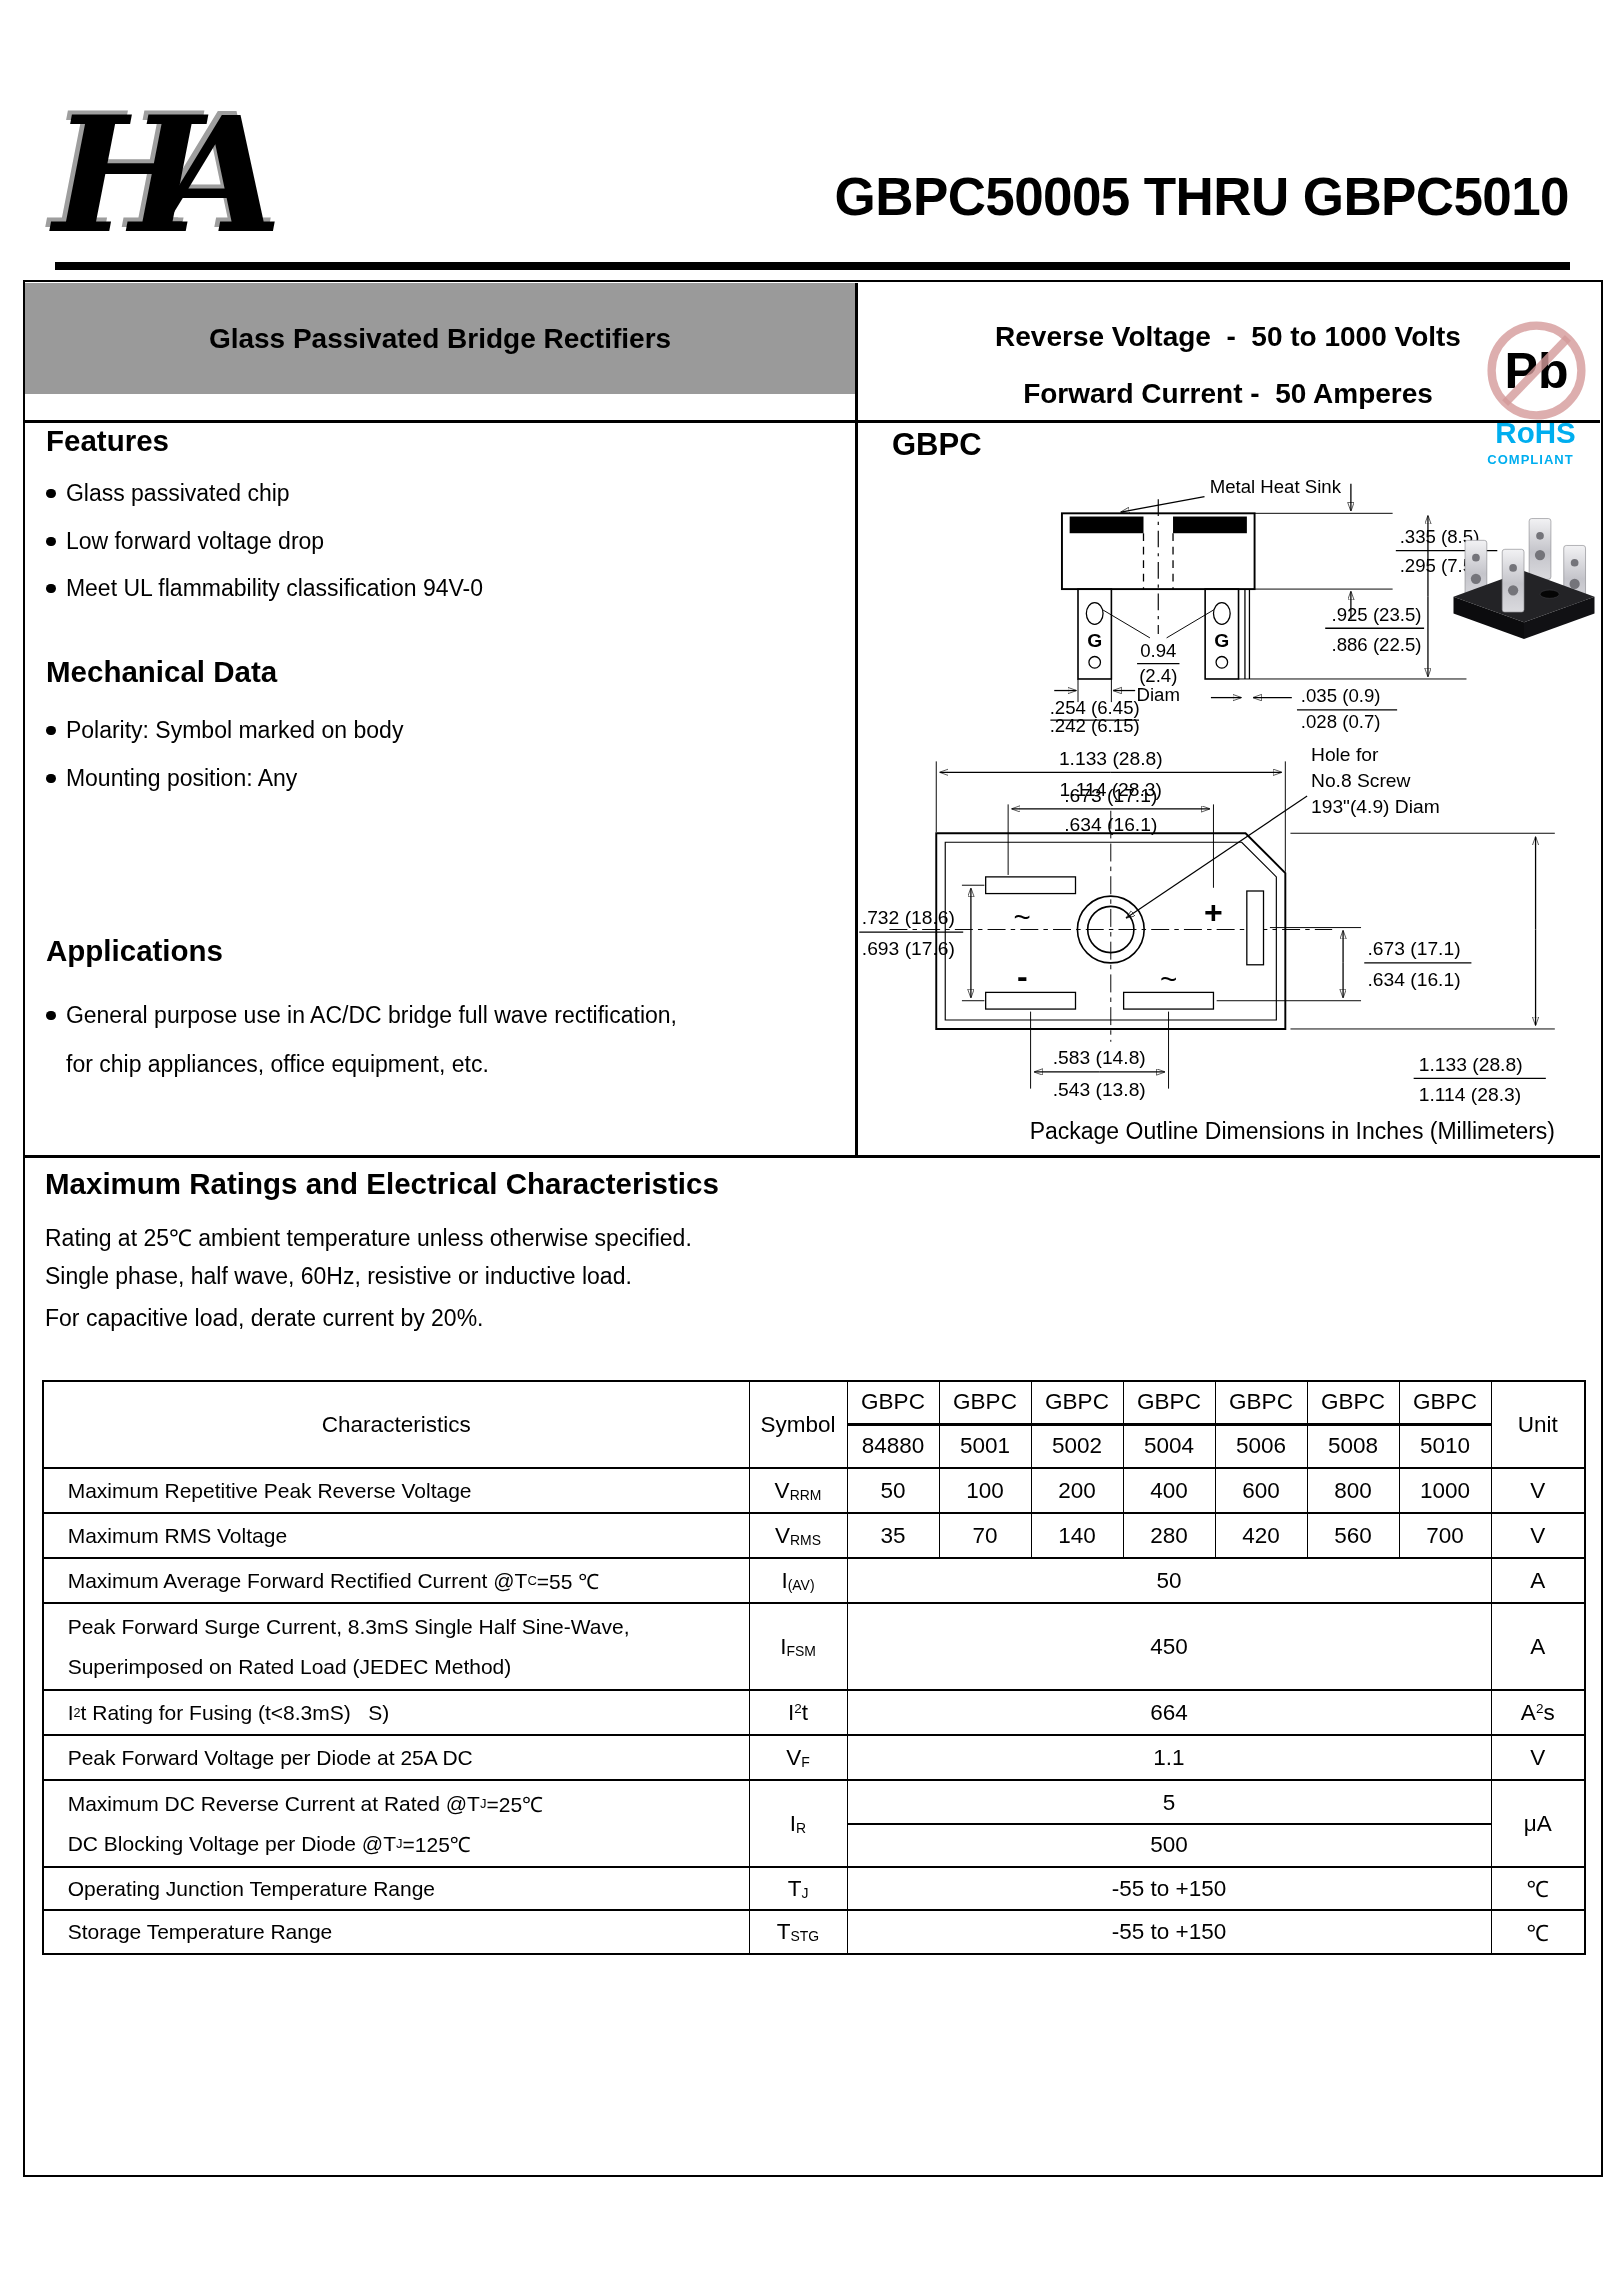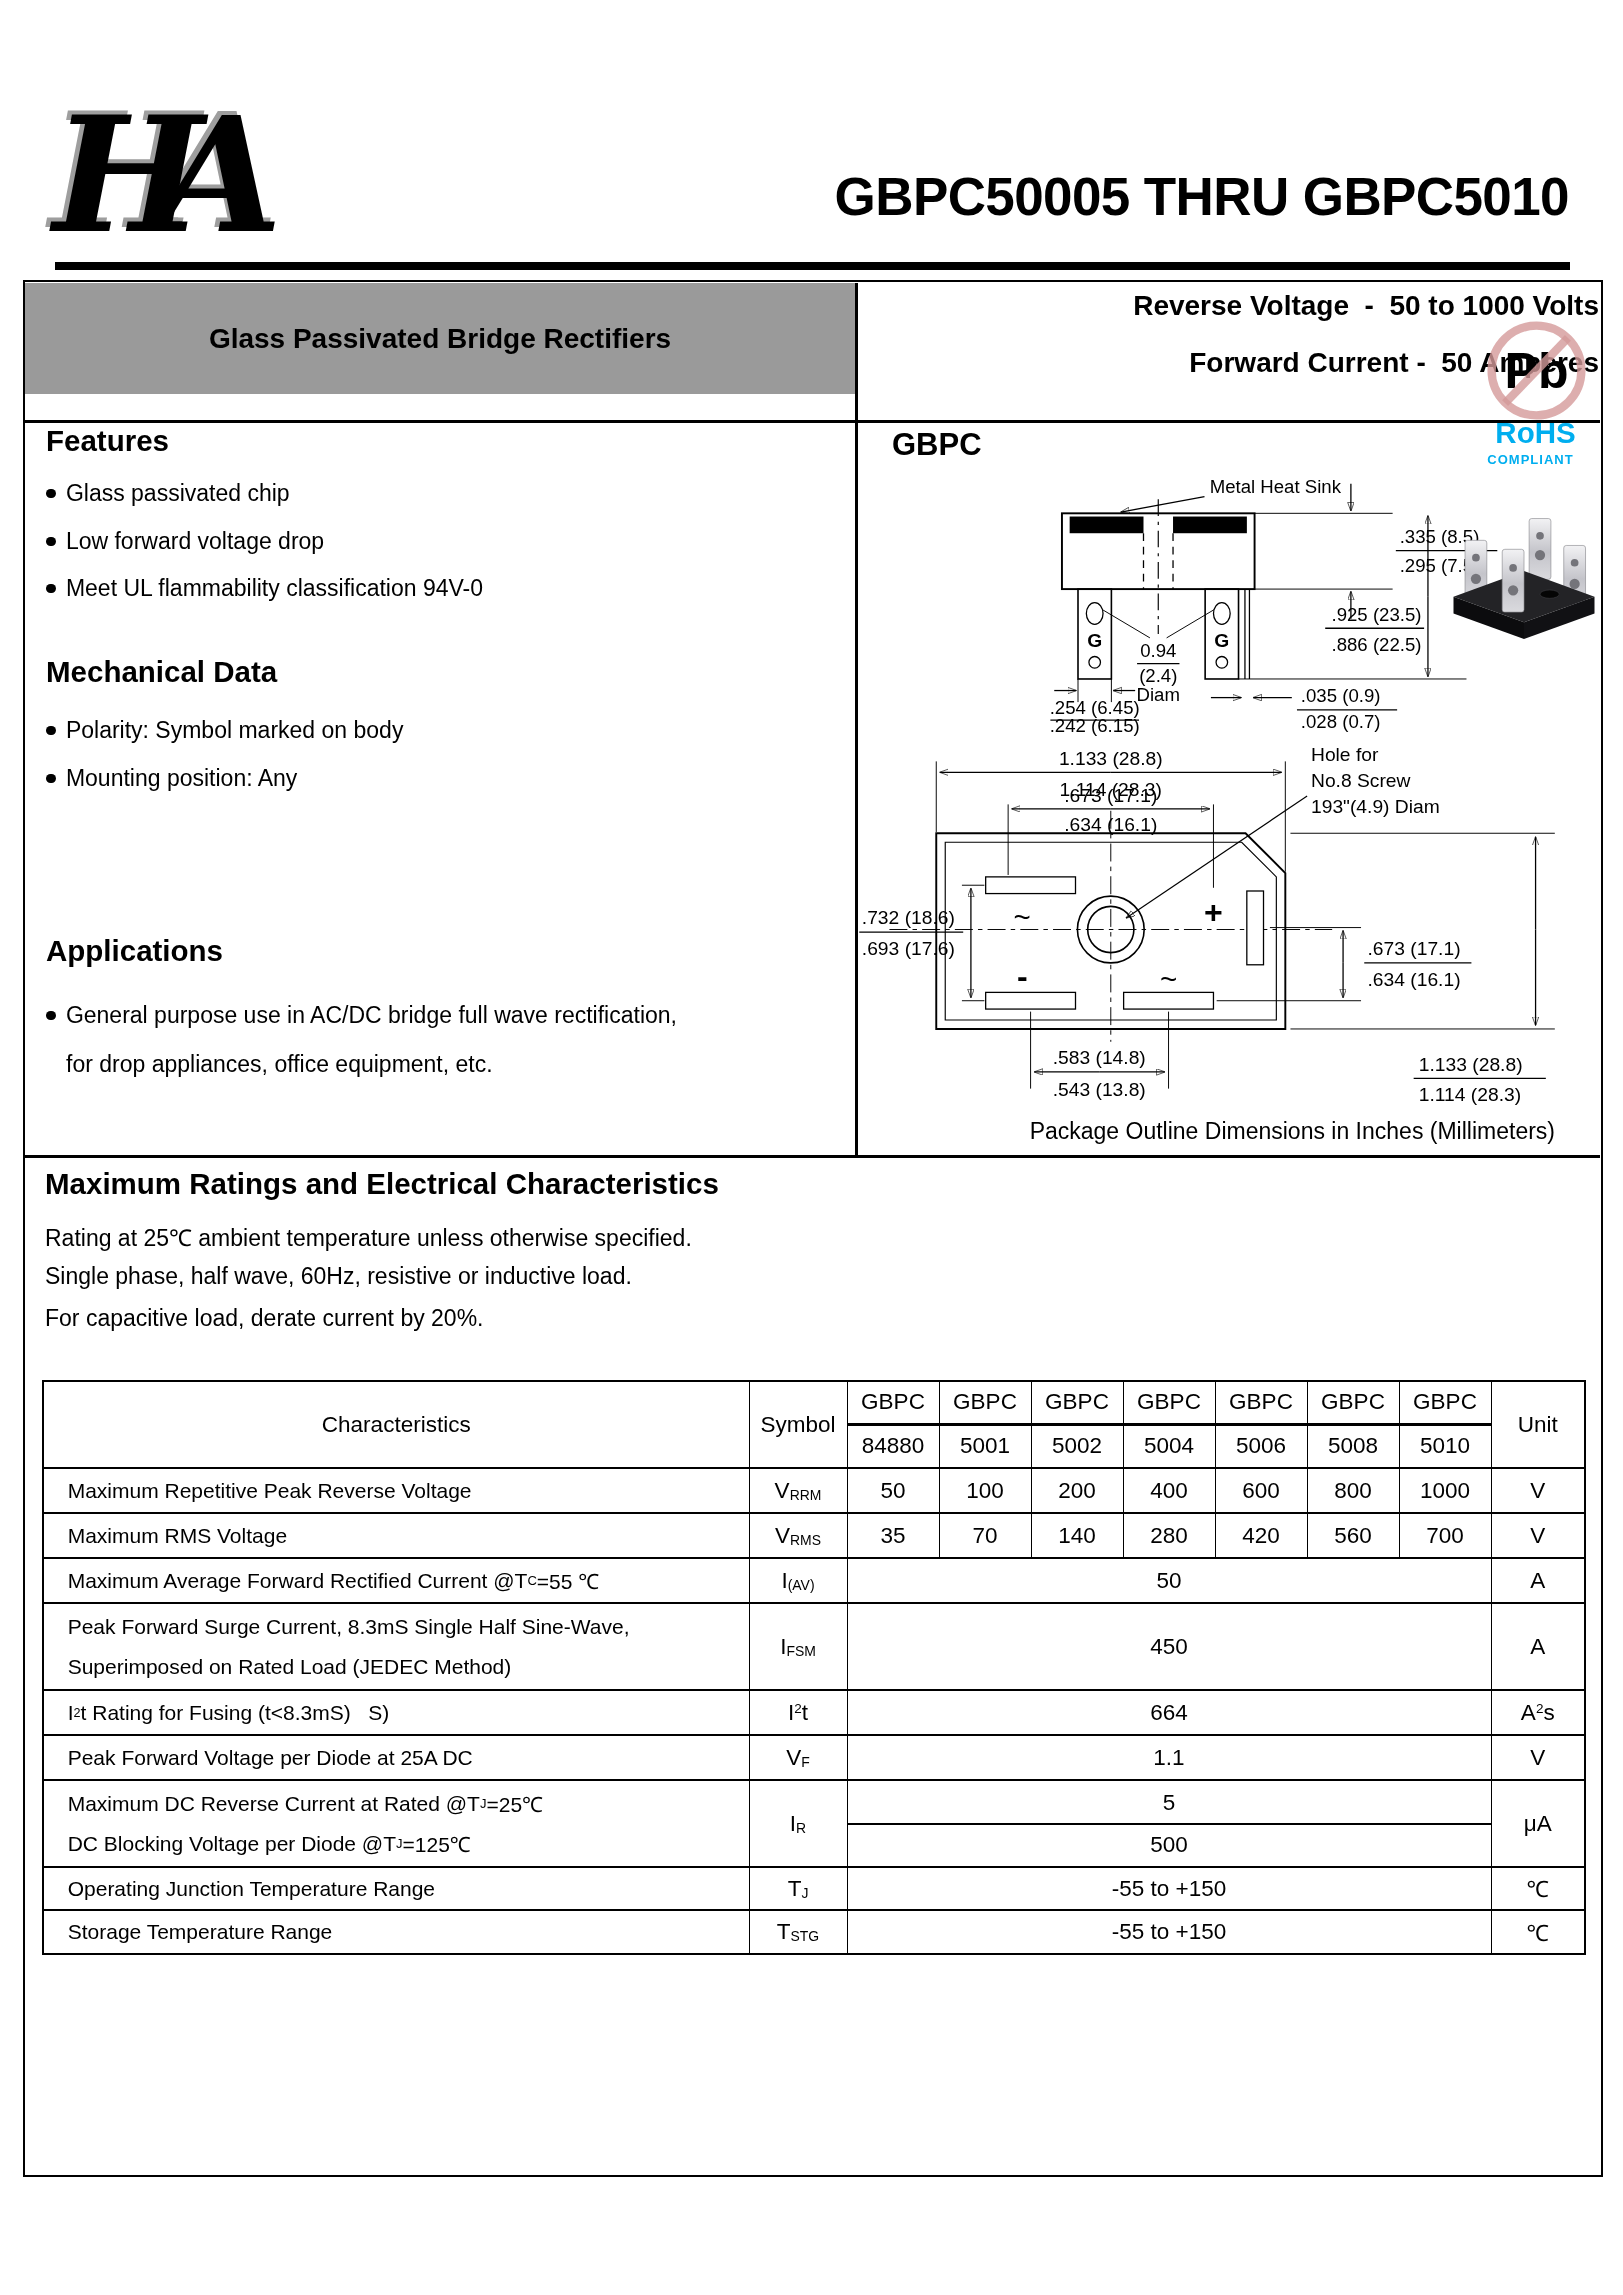--- a/index.html
+++ b/index.html
@@ -19,22 +19,22 @@
   .frame{position:absolute;left:22.5px;top:280px;width:1580px;height:1897px;
          box-sizing:border-box;border:2.6px solid #000;}
   .vdiv{position:absolute;left:855px;top:283px;width:2.6px;height:872px;background:#000;}
   .hrule-banner{position:absolute;left:25px;top:420px;width:1575px;height:2.6px;background:#000;}
   .hrule-ratings{position:absolute;left:25px;top:1155px;width:1575px;height:3.2px;background:#000;}
 
   
   .banner-left{position:absolute;left:25px;top:283px;width:830px;height:111px;background:#9a9a9a;
                display:flex;align-items:center;justify-content:center;
                font-size:28px;font-weight:bold;}
-  .banner-right{position:absolute;left:857px;top:266px;width:742px;height:137px;
-                display:flex;flex-direction:column;align-items:flex-end;justify-content:space-evenly;
+  .banner-right{position:absolute;left:857px;top:297px;width:742px;height:137px;
+                display:flex;flex-direction:column;align-items:center;justify-content:space-evenly;
                 font-size:28px;font-weight:bold;}
   .spec-line{white-space:pre;}
 
   
   .sec-h{position:absolute;left:46px;font-size:29.5px;font-weight:bold;}
   .bullet{position:absolute;left:46px;display:flex;align-items:center;gap:10.3px;
           font-size:23px;white-space:pre;}
   .bullet .dot{width:9.6px;height:9.6px;border-radius:50%;background:#000;flex:0 0 auto;}
   .bullet.nodot{padding-left:20px;}
 
@@ -97,21 +97,21 @@
   <div class="bullet" style="top:480px"><span class="dot"></span><span>Glass passivated chip</span></div>
   <div class="bullet" style="top:528px"><span class="dot"></span><span>Low forward voltage drop</span></div>
   <div class="bullet" style="top:575px"><span class="dot"></span><span>Meet UL flammability classification 94V-0</span></div>
 
   <div class="sec-h" style="top:655px">Mechanical Data</div>
   <div class="bullet" style="top:717px"><span class="dot"></span><span>Polarity: Symbol marked on body</span></div>
   <div class="bullet" style="top:765px"><span class="dot"></span><span>Mounting position: Any</span></div>
 
   <div class="sec-h" style="top:934px">Applications</div>
   <div class="bullet" style="top:1002px"><span class="dot"></span><span>General purpose use in AC/DC bridge full wave rectification,</span></div>
-  <div class="bullet nodot" style="top:1051px"><span>for drop appliances, office equipment, etc.</span></div>
+  <div class="bullet nodot" style="top:1051px"><span>for chip appliances, office equipment, etc.</span></div>
 
   <div class="gbpc-label">GBPC</div>
 
   <svg class="dg" style="position:absolute;left:1017px;top:476px" width="488" height="257" viewBox="0 0 760 400">
     <defs>
       <marker id="ah1" markerWidth="14" markerHeight="12" refX="13" refY="5" orient="auto" markerUnits="userSpaceOnUse">
         <path d="M0,0 L14,5 L0,10 z" fill="#000" stroke="none"></path>
       </marker>
     </defs>
     <text class="dim" x="300" y="26">Metal Heat Sink</text>

